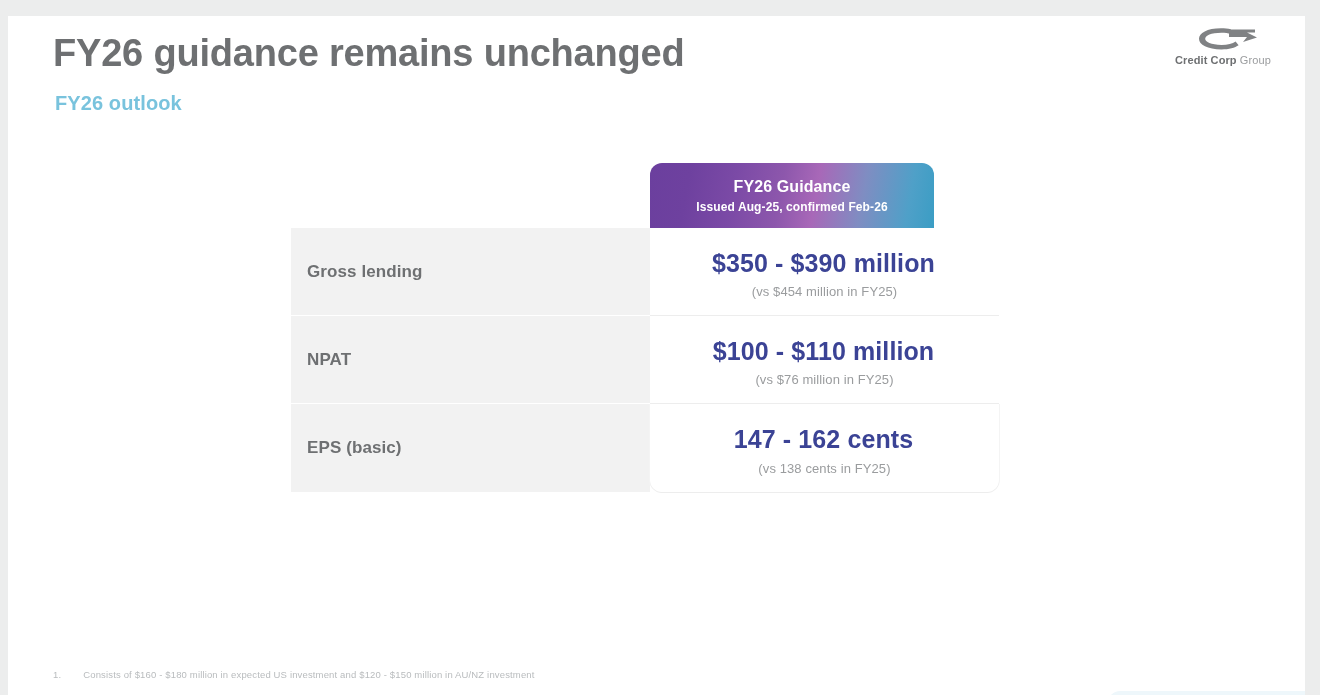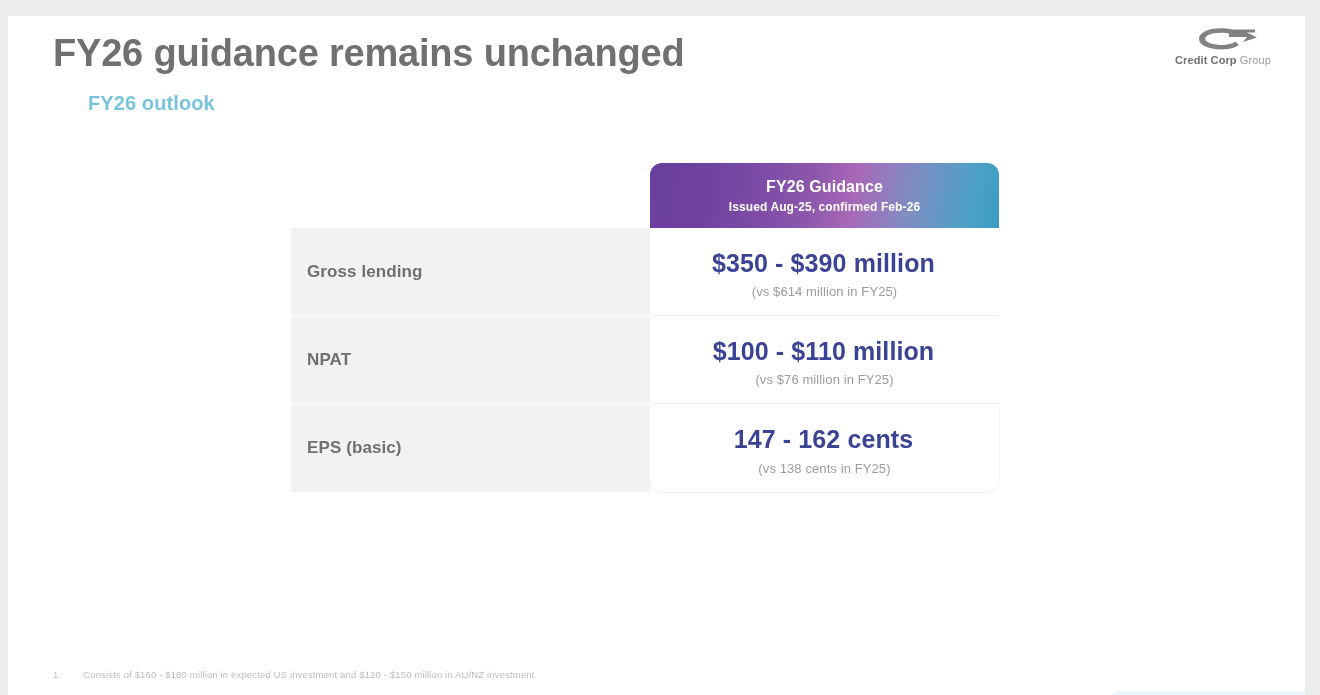--- a/index.html
+++ b/index.html
@@ -60,21 +60,20 @@
   }
   .subtitle {
     position: absolute;
     left: 47px;
     top: 76px;
     font-size: 20px;
     font-weight: bold;
     color: #79c3dd;
     letter-spacing: 0.1px;
     white-space: nowrap;
-    margin-left: 33px;
   }
 
   
   .logo {
     position: absolute;
     right: 22px;
     top: 10px;
     width: 120px;
     text-align: center;
   }
@@ -95,21 +94,21 @@
   .table {
     position: absolute;
     left: 283px;
     top: 147px;
     width: 708px;
   }
   .t-head {
     position: absolute;
     left: 359px;
     top: 0;
-    width: 349px;
+    width: 284px;
     height: 68px;
     border-radius: 12px 12px 0 0;
     background: linear-gradient(100deg, #6b3f9e 0%, #6e419f 14%, #7b4aa6 30%, #8d57ac 46%, #a868b8 58%, #7f8dc2 74%, #4fa0c8 90%, #3a9dc4 100%);
     display: flex;
     flex-direction: column;
     align-items: center;
     justify-content: center;
     color: #ffffff;
     box-sizing: border-box;
   }
@@ -246,21 +245,21 @@
 
       <div class="rows">
 
 
         <div class="row">
           <div class="cell-label">
             <span class="lbl">Gross lending</span>
           </div>
           <div class="cell-value">
             <div class="val"><span>$350 - $390 million</span><sup></sup></div>
-            <div class="subval">(vs $614 million in FY25)</div>
+            <div class="subval">(vs $454 million in FY25)</div>
           </div>
         </div>
 
         <div class="row">
           <div class="cell-label">
             <span class="lbl">NPAT</span>
           </div>
           <div class="cell-value">
             <div class="val"><span>$100 - $110 million</span><sup></sup></div>
             <div class="subval">(vs $76 million in FY25)</div>

